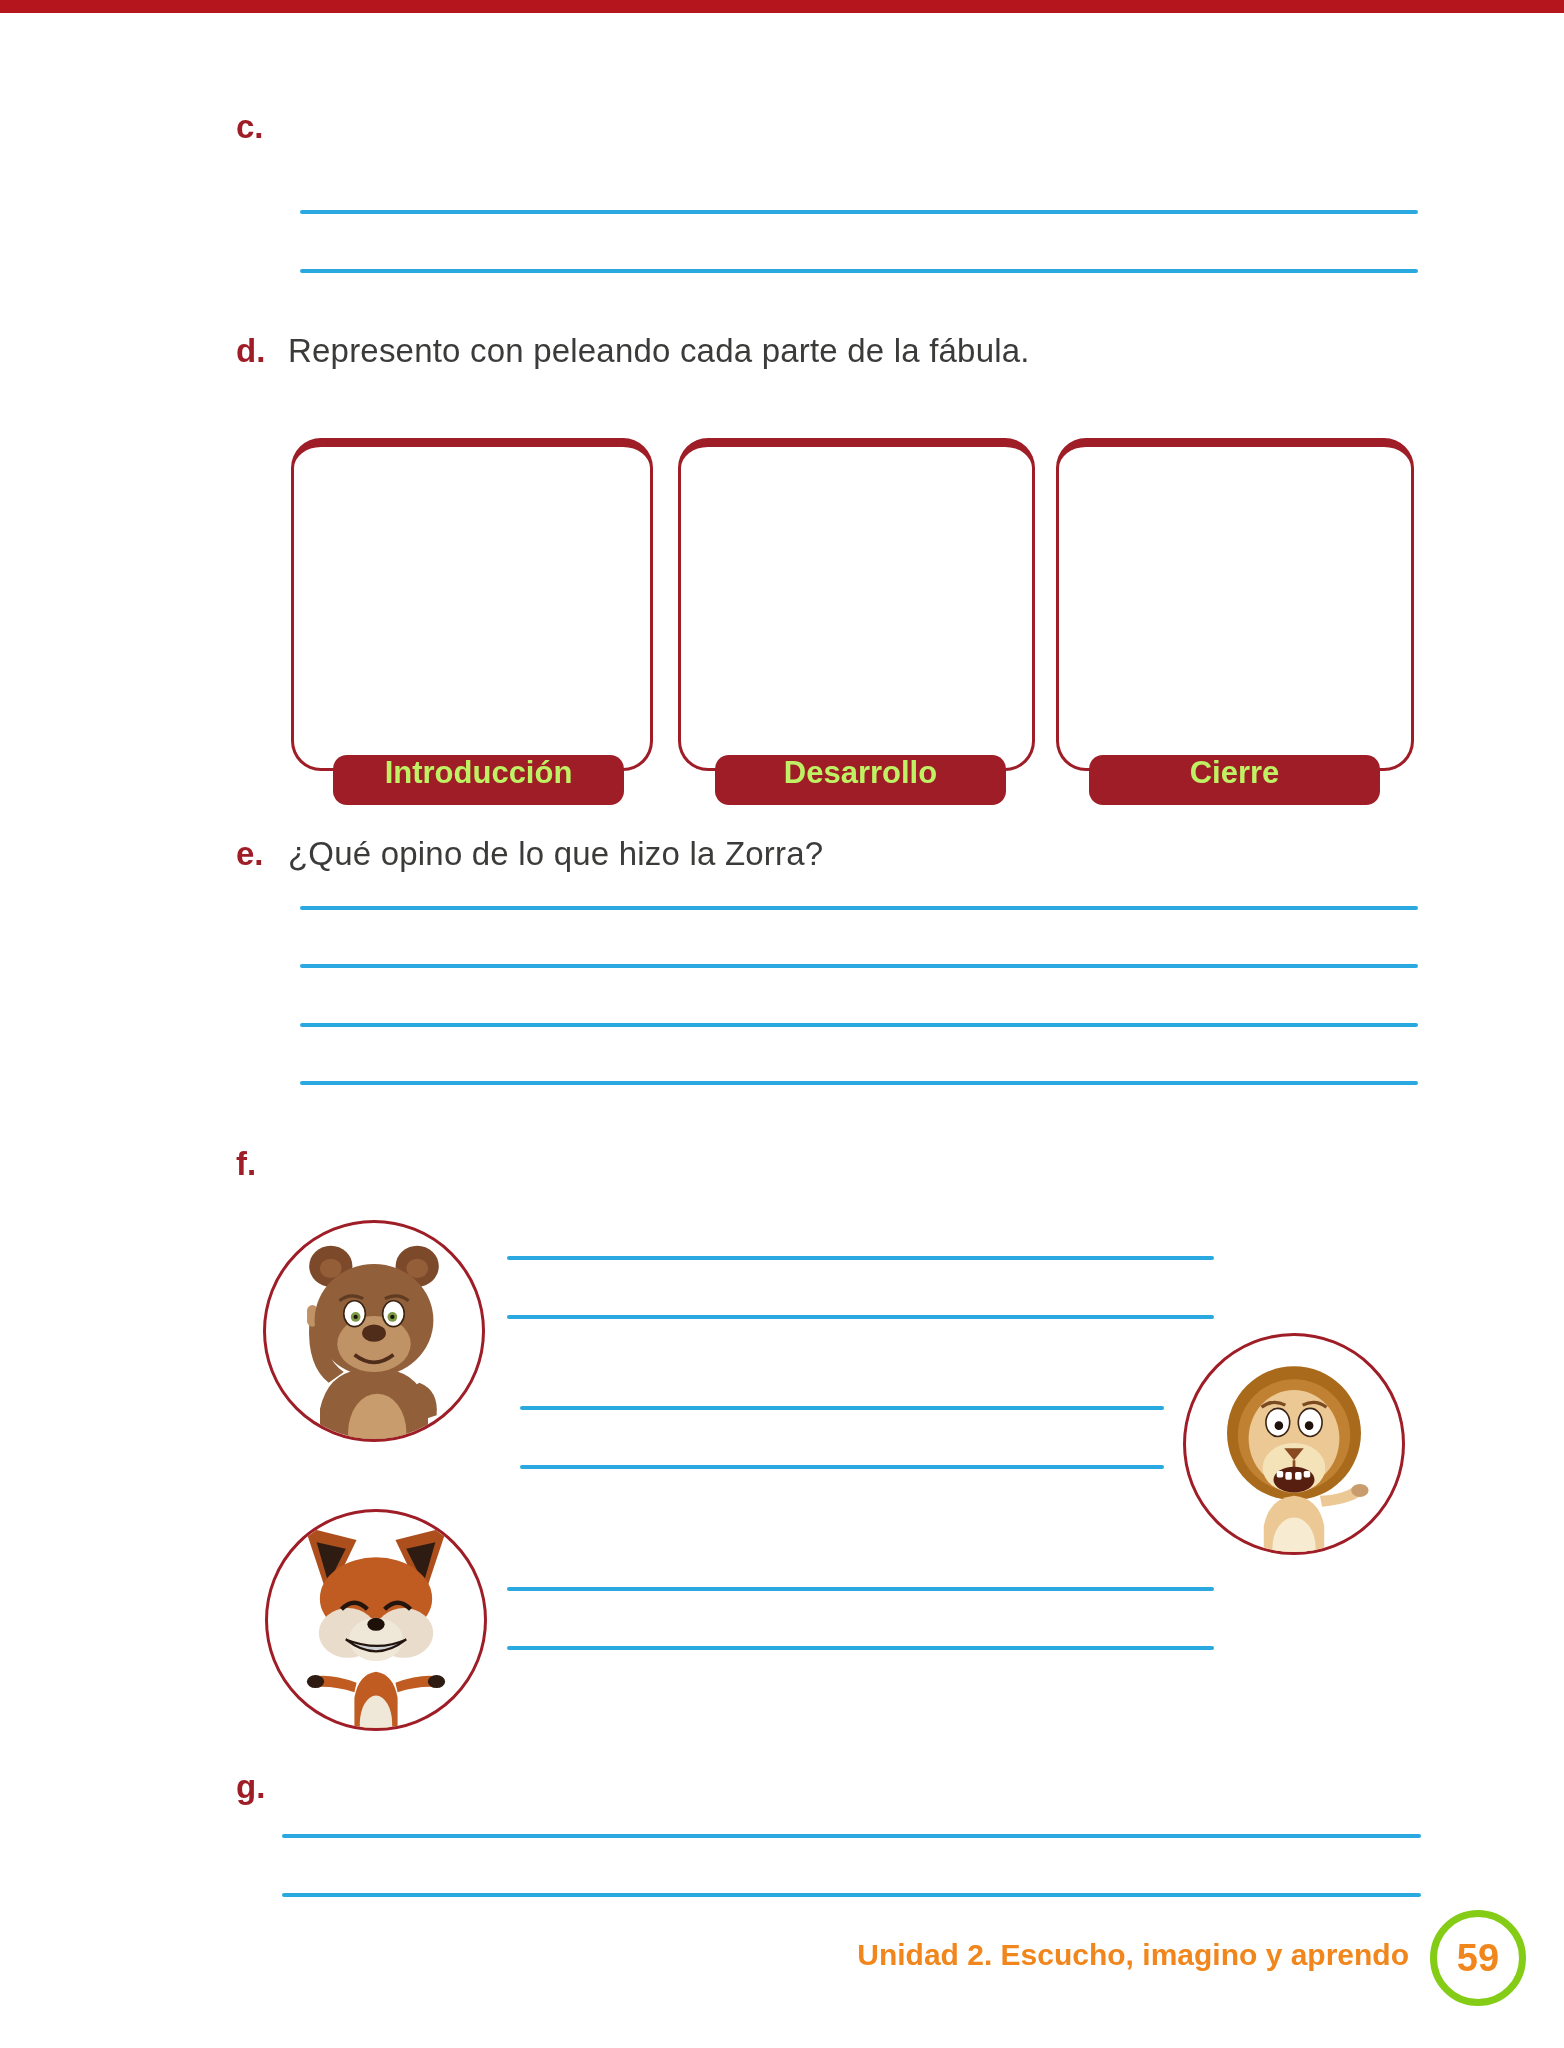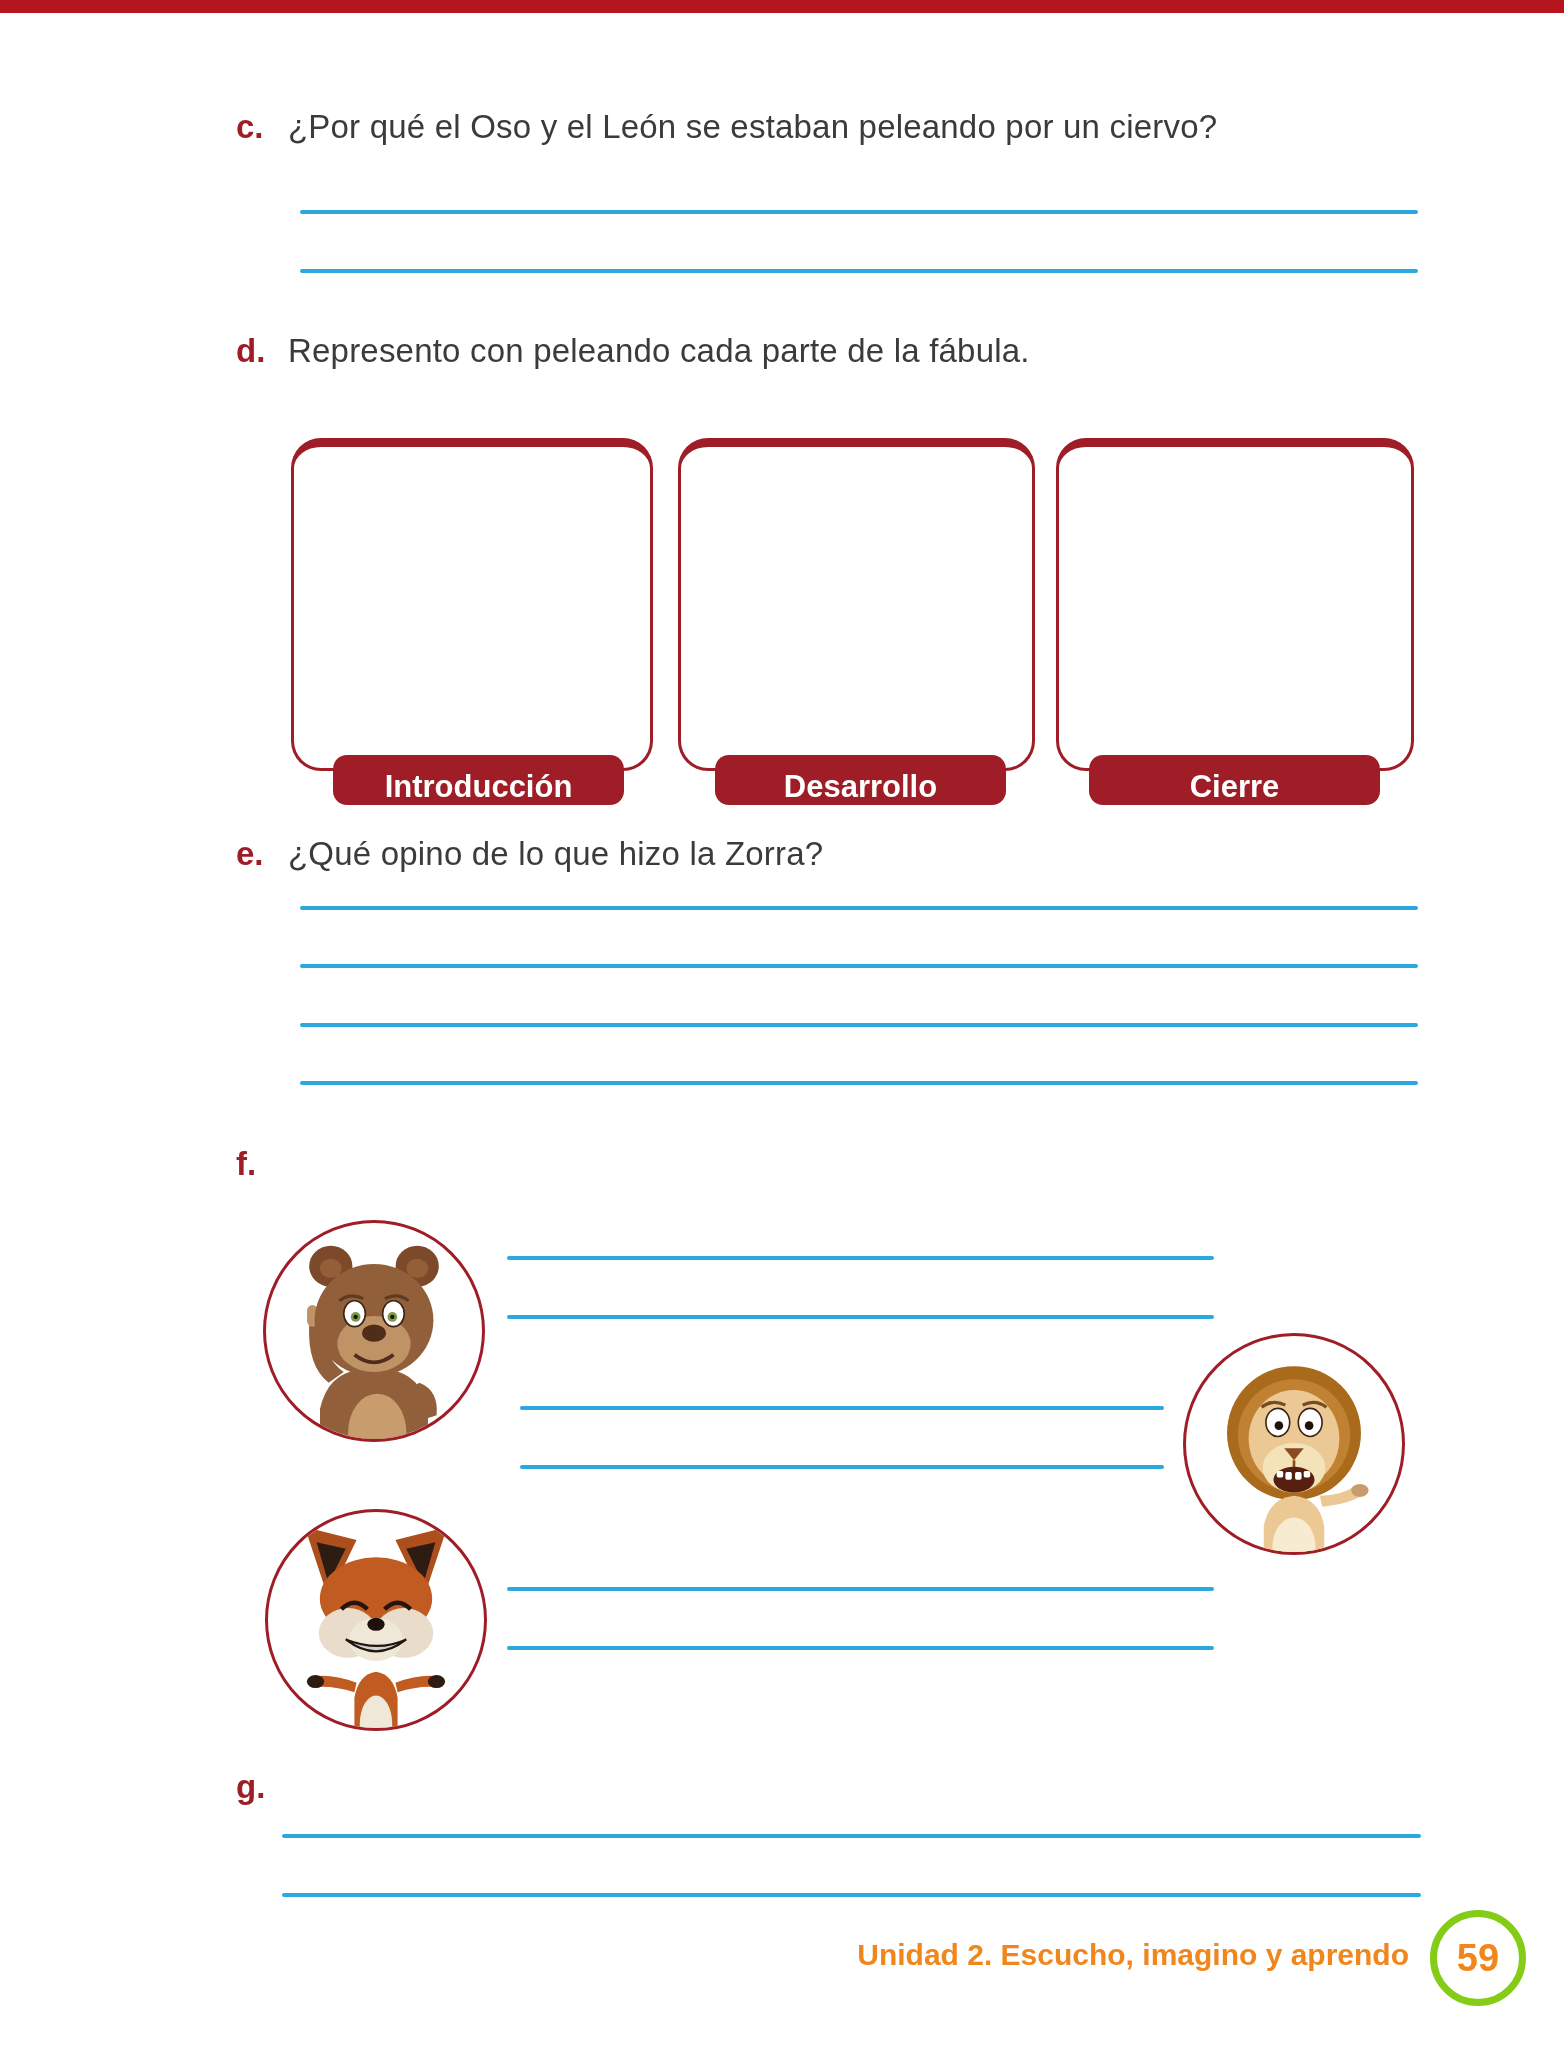--- a/index.html
+++ b/index.html
@@ -26,22 +26,22 @@
   }
 
   .draw-box {
     position:absolute; top:438px; height:333px;
     border:3px solid #9e1d26; border-top-width:9px; border-radius:30px;
     background:#ffffff;
   }
   .part-badge {
     position:absolute; top:755px; height:50px; width:291px;
     background:#9e1d26; border-radius:14px;
-    display:flex; align-items:flex-end; justify-content:center;
-    color:#ffffff; font-weight:bold; font-size:31px;
+    display:flex; align-items:flex-start; justify-content:center;
+    color:#bef264; font-weight:bold; font-size:31px;
   }
 
   .char-circle {
     position:absolute; width:222px; height:222px; border-radius:50%;
     border:3px solid #9e1d26; background:#ffffff; overflow:hidden;
   }
   .char-circle svg { width:100%; height:100%; display:block; }
 
   .footer-label {
     position:absolute; left:689px; top:1938px; width:720px;
@@ -56,21 +56,20 @@
 </style>
 </head>
 <body>
 
 <div class="page">
 
   <div class="topbar"></div>
 
   <div class="q-row" style="left:236px; top:106px; width:1200px;">
     <div class="q-letter">c.</div>
-    <div class="q-text">¿Por qué el Oso y el León se estaban peleando por un ciervo?</div>
   </div>
   <div class="answer-line" style="left:300px; top:210px; width:1118px;"></div>
   <div class="answer-line" style="left:300px; top:269px; width:1118px;"></div>
 
   <div class="q-row" style="left:236px; top:330px; width:1200px;">
     <div class="q-letter">d.</div>
     <div class="q-text">Represento con peleando cada parte de la fábula.</div>
   </div>
 
   <div class="draw-box" style="left:291px; width:362px;"></div>

